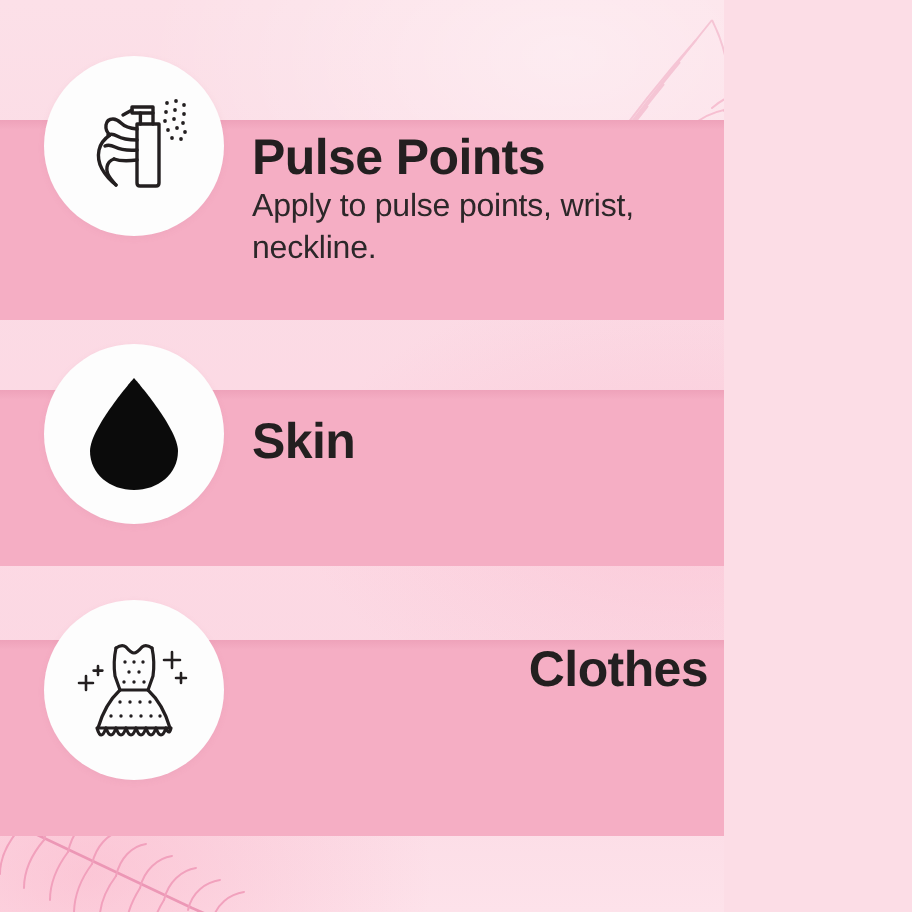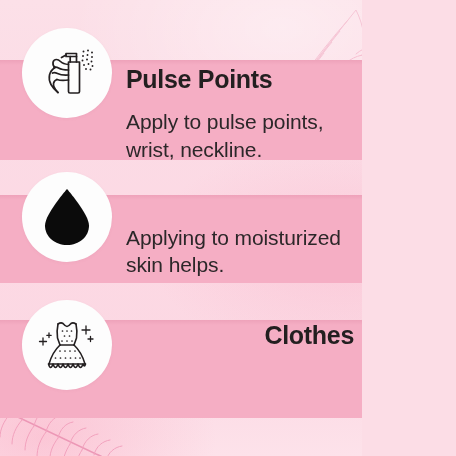--- a/index.html
+++ b/index.html
@@ -61,22 +61,22 @@
 
   .title{
     margin:0;
     font-size:25px;
     font-weight:bold;
     color:#231f20;
     letter-spacing:-0.3px;
     line-height:1.05;
   }
   .desc{
-    margin:16px 0 0 0;
-    font-size:21px;
+    margin:2px 0 0 0;
+    font-size:16px;
     font-weight:normal;
     color:#2c2729;
     line-height:1.30;
     letter-spacing:-0.1px;
   }
 </style>
 </head>
 <body>
 
 <div id="stage">
@@ -209,21 +209,21 @@
     </div>
   </div>
 
   <div class="row r2">
     <div class="badge">
       <svg width="56" height="62" viewBox="0 0 56 62">
         <path d="M28 3 C28 3 50 28 50 39.5 C50 51 40 59 28 59 C16 59 6 51 6 39.5 C6 28 28 3 28 3 Z" fill="#0b0b0b"></path>
       </svg>
     </div>
     <div class="copy">
-      <p class="desc">Applying to moisturized skin helps.</p>
+      <h2 class="title">Skin</h2>
     </div>
   </div>
 
   <div class="row r3">
     <div class="badge">
       <svg width="66" height="62" viewBox="0 0 66 62">
         <g fill="none" stroke="#231f20" stroke-width="1.6" stroke-linecap="round" stroke-linejoin="round">
 
           <path d="M24 10 Q27 8 29 9.5 Q31.5 12.5 33 12.5 Q34.5 12.5 37 9.5 Q39 8 42 10"></path>
           <path d="M24 10 Q22.5 17 23.5 24 L26 31"></path>

